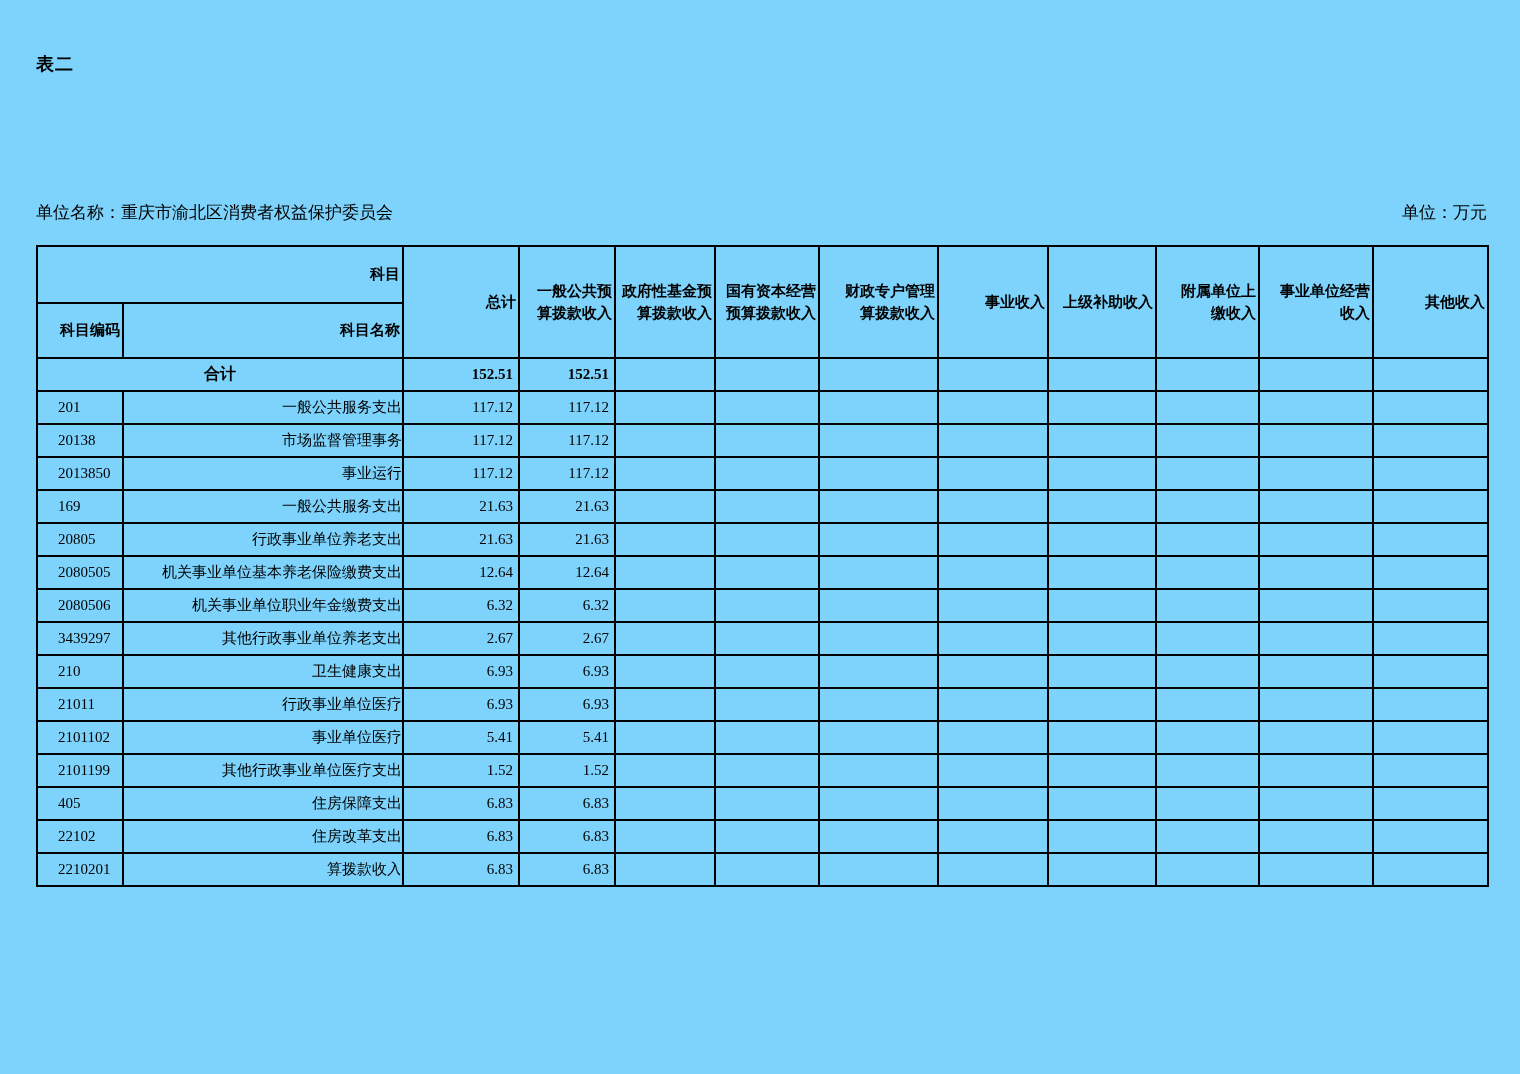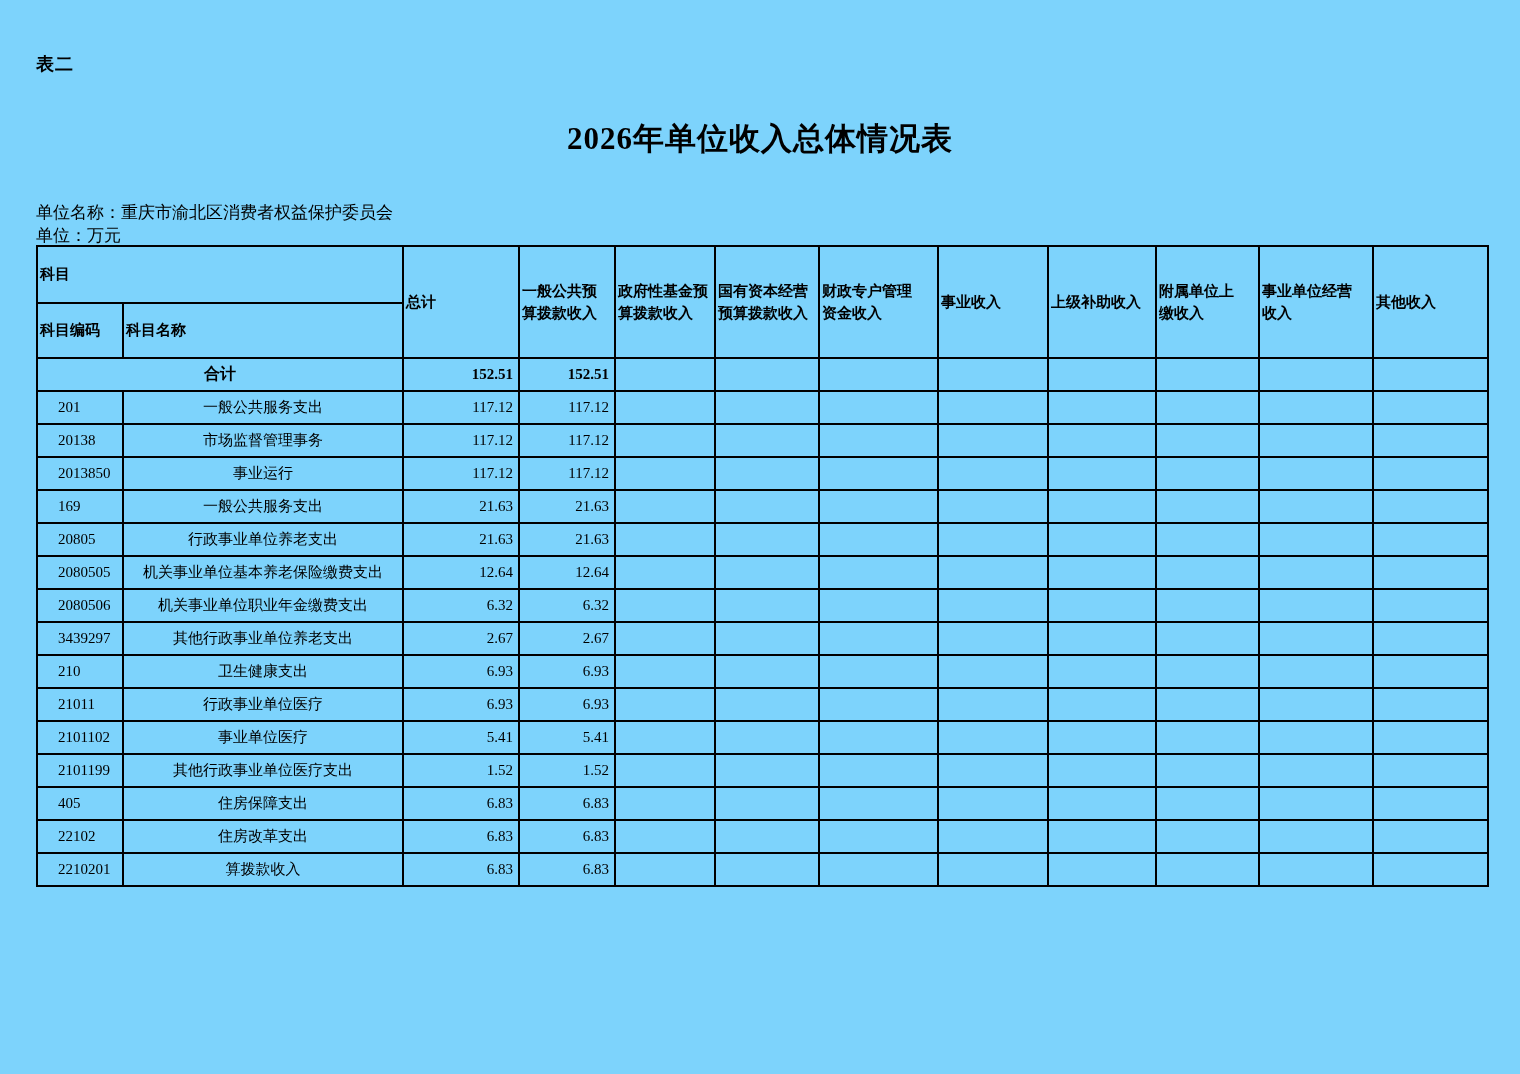--- a/index.html
+++ b/index.html
@@ -37,56 +37,55 @@
   .meta-row {
     position: absolute;
     left: 36px;
     width: 1451px;
     top: 201px;
     display: flex;
     justify-content: space-between;
     align-items: baseline;
     font-size: 17px;
     font-family: "Liberation Serif", serif;
-    flex-direction: column;
   }
   table.income-table {
     position: absolute;
     left: 36px;
     top: 245px;
     width: 1451px;
     border-collapse: collapse;
     table-layout: fixed;
   }
   .income-table th, .income-table td {
     border: 2px solid #000;
     vertical-align: middle;
     overflow: hidden;
   }
   .income-table thead th {
     font-family: "Liberation Sans", sans-serif;
     font-weight: bold;
     font-size: 15px;
-    text-align: left;
+    text-align: right;
     line-height: 1.5;
     padding: 0 2px;
     white-space: pre-line;
   }
   tr.head-1 { height: 57px; }
   tr.head-2 { height: 55px; }
   .income-table tbody tr { height: 33px; }
   td.code {
     font-size: 15px;
     text-align: left;
     padding-left: 20px;
     white-space: nowrap;
   }
   td.name {
     font-size: 15px;
-    text-align: center;
+    text-align: right;
     white-space: nowrap;
     border-radius: 16px;
   }
   td.num {
     font-size: 15px;
     text-align: right;
     padding-right: 5px;
     white-space: nowrap;
   }
   tr.total-row td { font-weight: bold; }
@@ -96,21 +95,20 @@
     font-weight: bold;
   }
 </style>
 </head>
 <body>
 
 <div class="sheet">
 
   <div class="sheet-label">表二</div>
 
-  <div class="doc-title">2026年单位收入总体情况表</div>
 
   <div class="meta-row">
     <span>单位名称：重庆市渝北区消费者权益保护委员会</span>
     <span>单位：万元</span>
   </div>
 
   <table class="income-table">
     <colgroup>
       <col style="width:86px">
         <col style="width:280px">
@@ -129,21 +127,21 @@
       <tr class="head-1">
         <th colspan="2">科目</th>
         <th rowspan="2">总计</th>
         <th rowspan="2">一般公共预
 算拨款收入</th>
         <th rowspan="2">政府性基金预
 算拨款收入</th>
         <th rowspan="2">国有资本经营
 预算拨款收入</th>
         <th rowspan="2">财政专户管理
-资金收入</th>
+算拨款收入</th>
         <th rowspan="2">事业收入</th>
         <th rowspan="2">上级补助收入</th>
         <th rowspan="2">附属单位上
 缴收入</th>
         <th rowspan="2">事业单位经营
 收入</th>
         <th rowspan="2">其他收入</th>
       </tr>
       <tr class="head-2">
         <th>科目编码</th>

